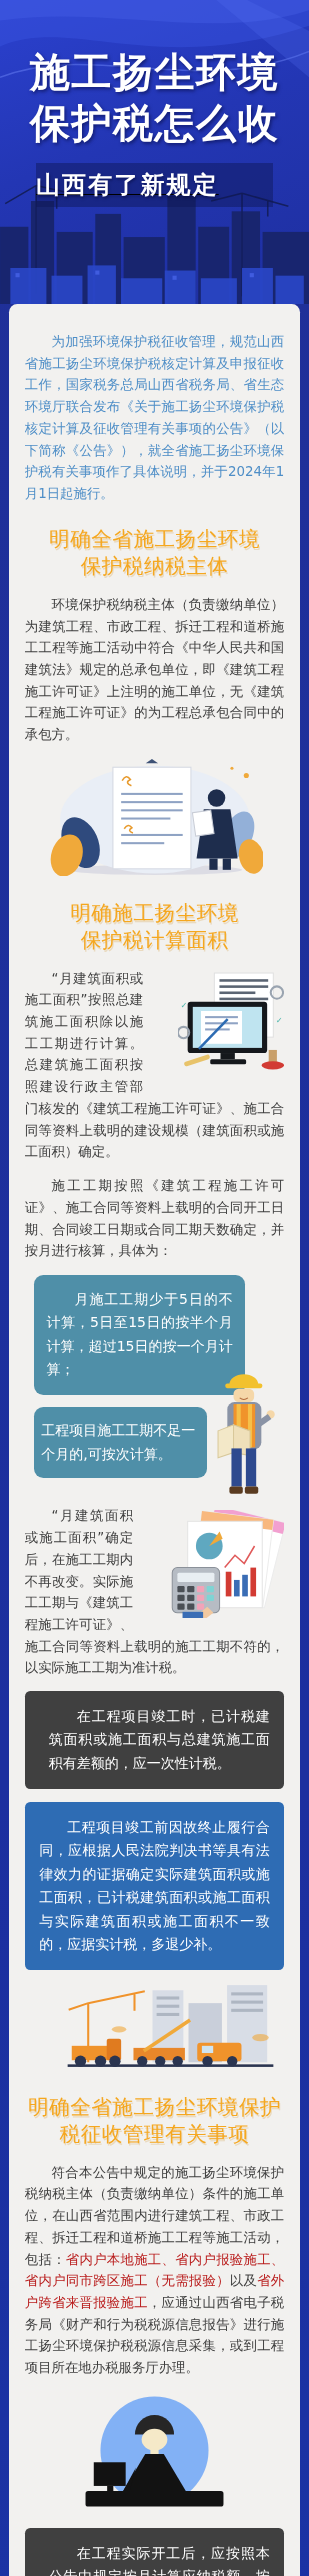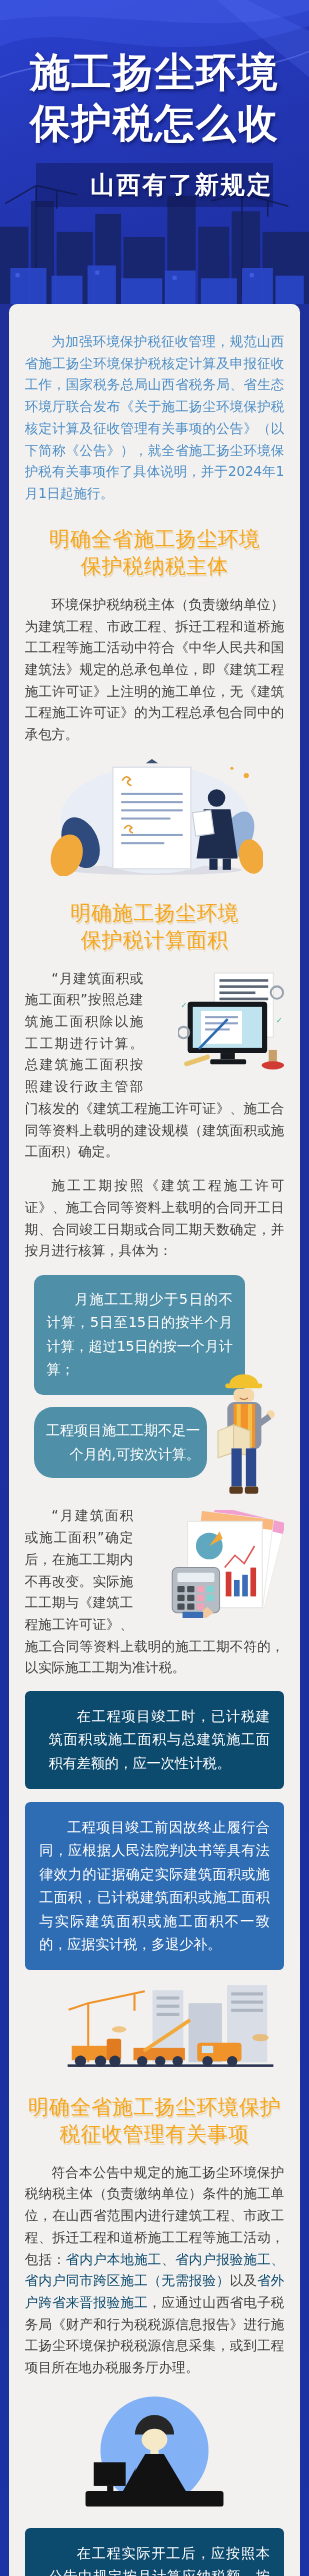--- a/index.html
+++ b/index.html
@@ -11,46 +11,46 @@
   }
   
   .header { position:relative; height:304px; overflow:hidden;
     background:linear-gradient(160deg,#2b41cf 0%,#2336b4 45%,#1e2f9f 100%); }
   .waves { position:absolute; top:0; left:0; }
   .skyline { position:absolute; bottom:0; left:0; }
   .title { position:relative; z-index:3; text-align:center; margin-top:47px;
     font-size:40px; line-height:1.28; font-weight:900; color:#ffffff; letter-spacing:1.5px;
     text-shadow:1.5px 2.1px 3.6px rgba(5,10,60,.55); }
   .subtitle-band { position:relative; z-index:3; margin:13.4px auto 0; width:237px; padding:6.2px 0;
-    background:rgba(14,22,84,.45); text-align:right; }
+    background:rgba(14,22,84,.45); text-align:left;text-decoration:underline; }
   .subtitle-band span { font-size:24px; font-weight:900; color:#ffffff; letter-spacing:2.1px;
     text-shadow:1px 1.5px 2.6px rgba(5,10,60,.5); }
   
   .card { position:relative; margin:0 9.3px; height:2901px; background:#f2f1ef;
     border-radius:8.2px; padding:27px 15.5px 0; }
   .para { font-size:13.4px; line-height:1.62; color:#3e3e3e; text-align:justify;
     text-indent:2em; margin-bottom:12.4px; overflow:hidden; }
   .para.blue { color:#4e8ec7; margin-bottom:5.2px; }
-  .hl { color:#0c4a6e; }
+  .hl { color:#b91c1c; }
   .h-yellow { margin:21.6px 0 13.4px; text-align:center; font-size:20.6px; line-height:1.32;
     font-weight:400; color:#f5a71f; letter-spacing:0.5px;
     text-shadow:1px 1.5px 0 rgba(205,135,25,.22); }
   .illus-block { text-align:center; margin:3.1px 0 11.3px; }
   .illus-right { text-align:right; margin:2.1px 0 5.2px; }
   .fl { float:right; margin:4.1px 0 5.2px 8.2px; }
   
   .box-teal { background:#4f8fa8; border-radius:9.3px; color:#ffffff; font-size:14px;
     line-height:1.68; padding:13.4px 12.4px; text-align:justify; text-indent:2em; }
   .bx1 { margin:2.1px 39px 11.3px 9.3px; }
   .bx2-wrap { position:relative; margin-bottom:27px; }
-  .bx2 { margin:0 77px 0 9.3px; text-align:right; text-indent:0; padding:12.4px 7.2px;border-radius:19px; }
+  .bx2 { margin:0 77px 0 9.3px; text-align:left; text-indent:0; padding:12.4px 7.2px; }
   .worker { position:absolute; right:1px; top:-40px; }
   .box-blue { border-radius:5.2px; color:#fff; font-size:14px; line-height:1.68;
     padding:13.4px 14.4px; text-align:justify; text-indent:2em; }
-  .light { background:#0c4a6e;padding-left:24px; }
+  .light { background:#404040;padding-left:24px; }
   .dark  { background:#2e6cb4; }
   .bx3 { margin-bottom:13.4px; }
   .bx4 { margin-bottom:10.3px; }
   .bx5 { margin-bottom:13.4px; }
 </style>
 </head>
 <body>
 
 <div class="header">
   <svg class="waves" width="309" height="170" viewBox="0 0 600 330">

